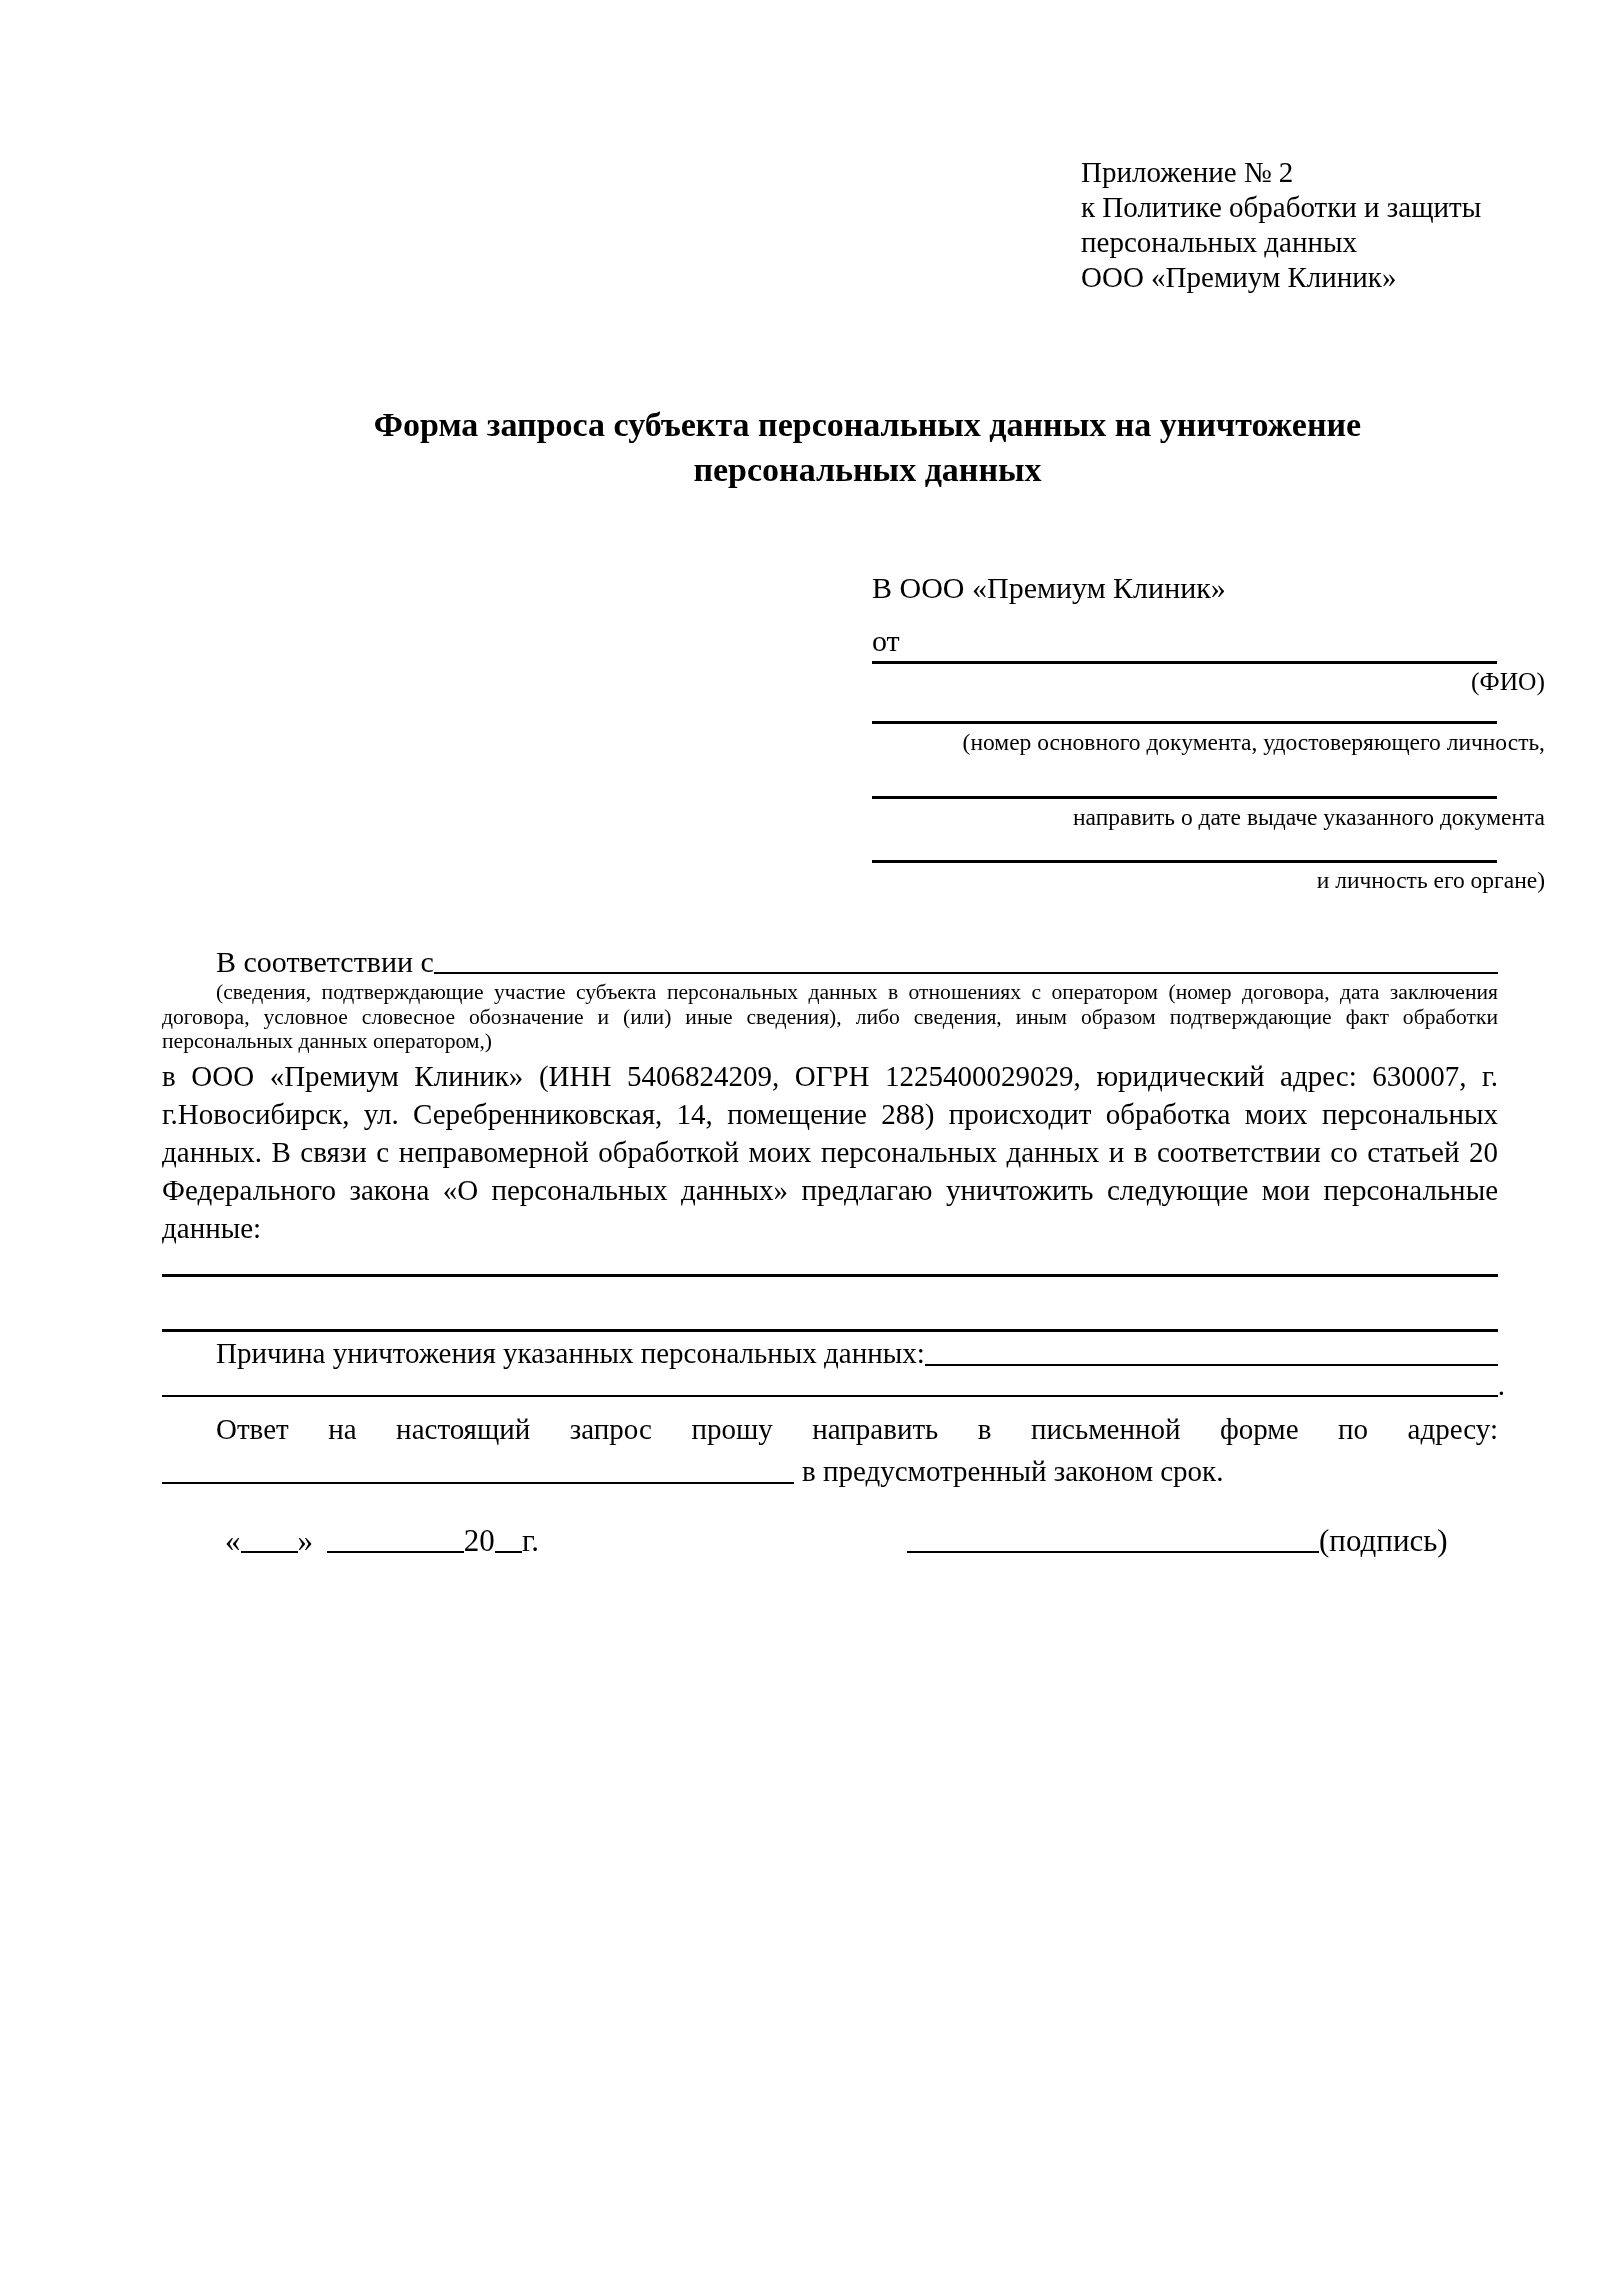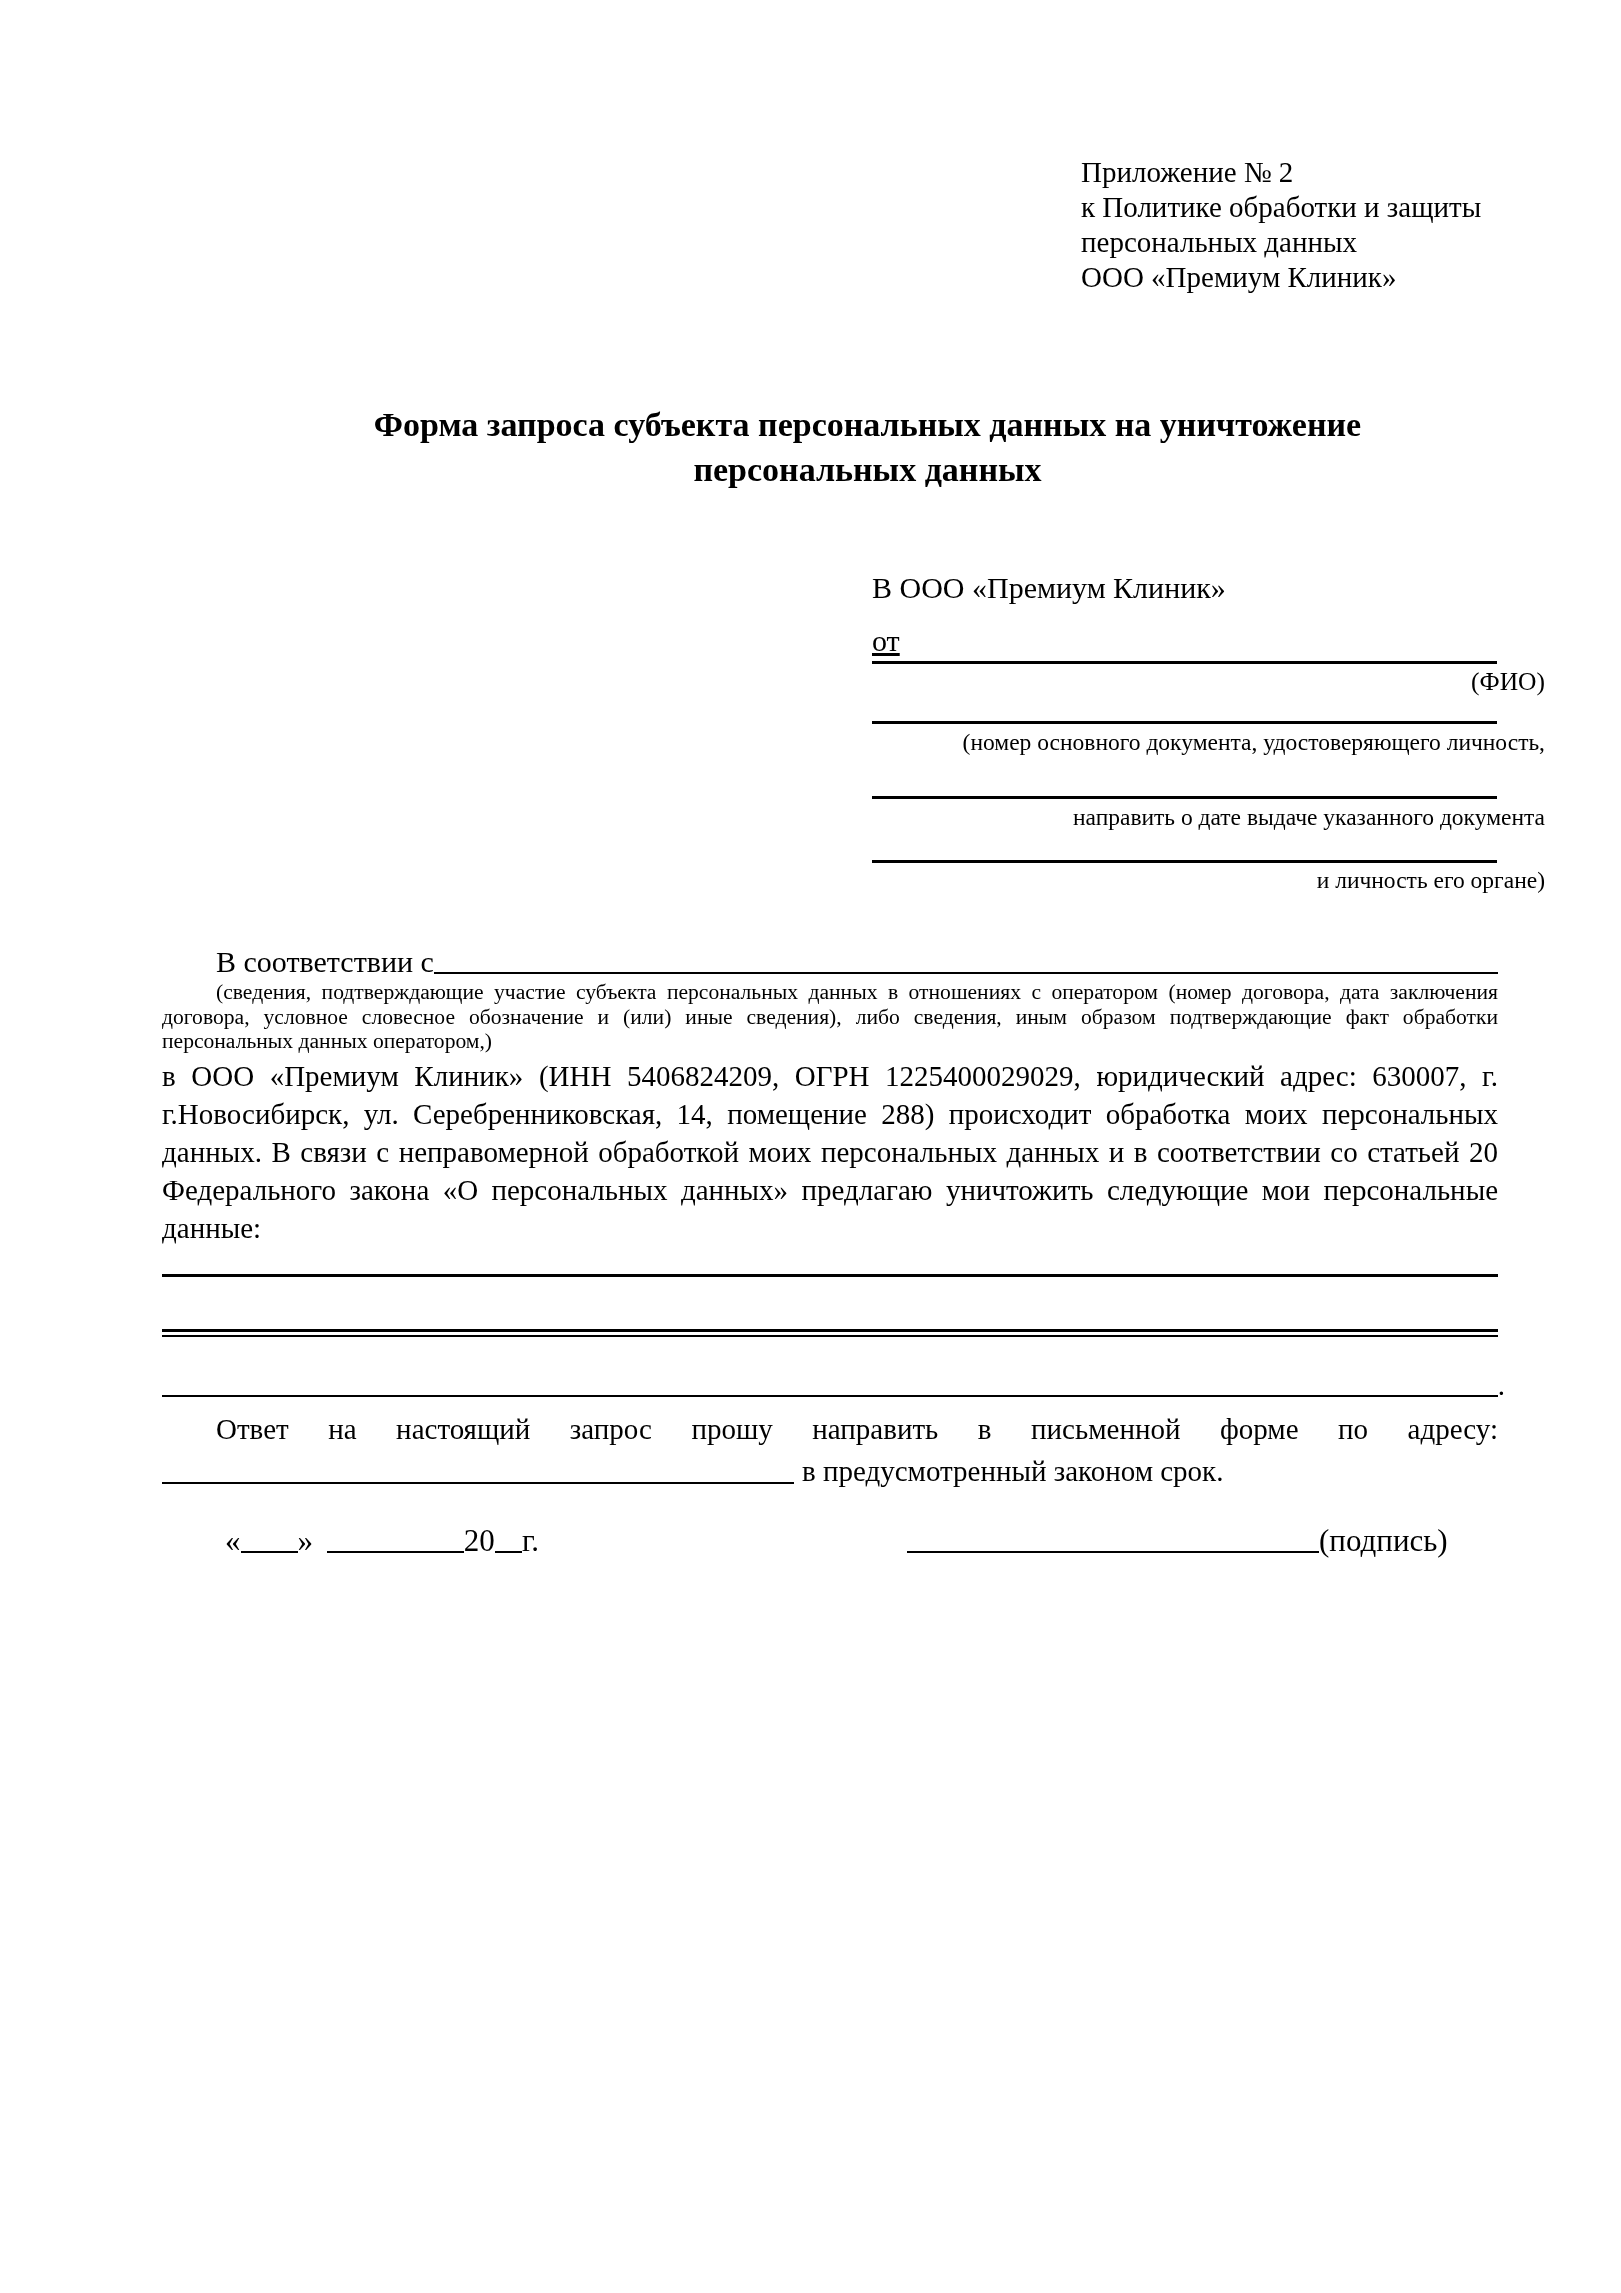--- a/index.html
+++ b/index.html
@@ -21,21 +21,21 @@
   .appendix { left: 1081px; top: 155px; width: 451px; font-size: 29px; line-height: 35px; }
 
   
   .doc-title {
     left: 196px; top: 402px; width: 1343px;
     font-size: 34px; line-height: 45px; font-weight: bold; text-align: center;
   }
 
   
   .addr-to   { left: 872px; top: 571px; font-size: 30px; }
-  .addr-from { left: 872px; top: 624px; font-size: 30px; text-decoration: underline; }
+  .addr-from { left: 872px; top: 624px; font-size: 30px; }
   .rule { left: 872px; width: 625px; height: 2.9px; background: #000; }
   .rule-1 { top: 661px; }
   .rule-2 { top: 721px; }
   .rule-3 { top: 796px; }
   .rule-4 { top: 860px; }
   .cap { left: 920px; width: 625px; text-align: right; }
   .cap-1 { top: 667px; font-size: 25.5px; }
   .cap-2 { top: 729px; font-size: 23.5px; }
   .cap-3 { top: 804px; font-size: 23.5px; }
   .cap-4 { top: 867px; font-size: 23.5px; }
@@ -116,20 +116,21 @@
 </div>
 
 <div class="abs note">(сведения, подтверждающие участие субъекта персональных данных в отношениях с оператором (номер договора, дата заключения договора, условное словесное обозначение и (или) иные сведения), либо сведения, иным образом подтверждающие факт обработки персональных данных оператором,)</div>
 
 <div class="abs main-par">в ООО «Премиум Клиник» (ИНН 5406824209, ОГРН 1225400029029, юридический адрес: 630007, г. г.Новосибирск, ул. Серебренниковская, 14, помещение 288) происходит обработка моих персональных данных. В связи с неправомерной обработкой моих персональных данных и в соответствии со статьей 20 Федерального закона «О персональных данных» предлагаю уничтожить следующие мои персональные данные:</div>
 
 <div class="abs blank-full blank-a"></div>
 <div class="abs blank-full blank-b"></div>
 
 <div class="abs reason-row">
+  <span class="lbl">Причина уничтожения указанных персональных данных:</span>
   <span class="fill-line"></span>
 </div>
 
 <div class="abs line-period-row">
   <span class="fill-line"></span>
   <span>.</span>
 </div>
 
 <div class="abs reply">Ответ на настоящий запрос прошу направить в письменной форме по адресу:</div>
 

